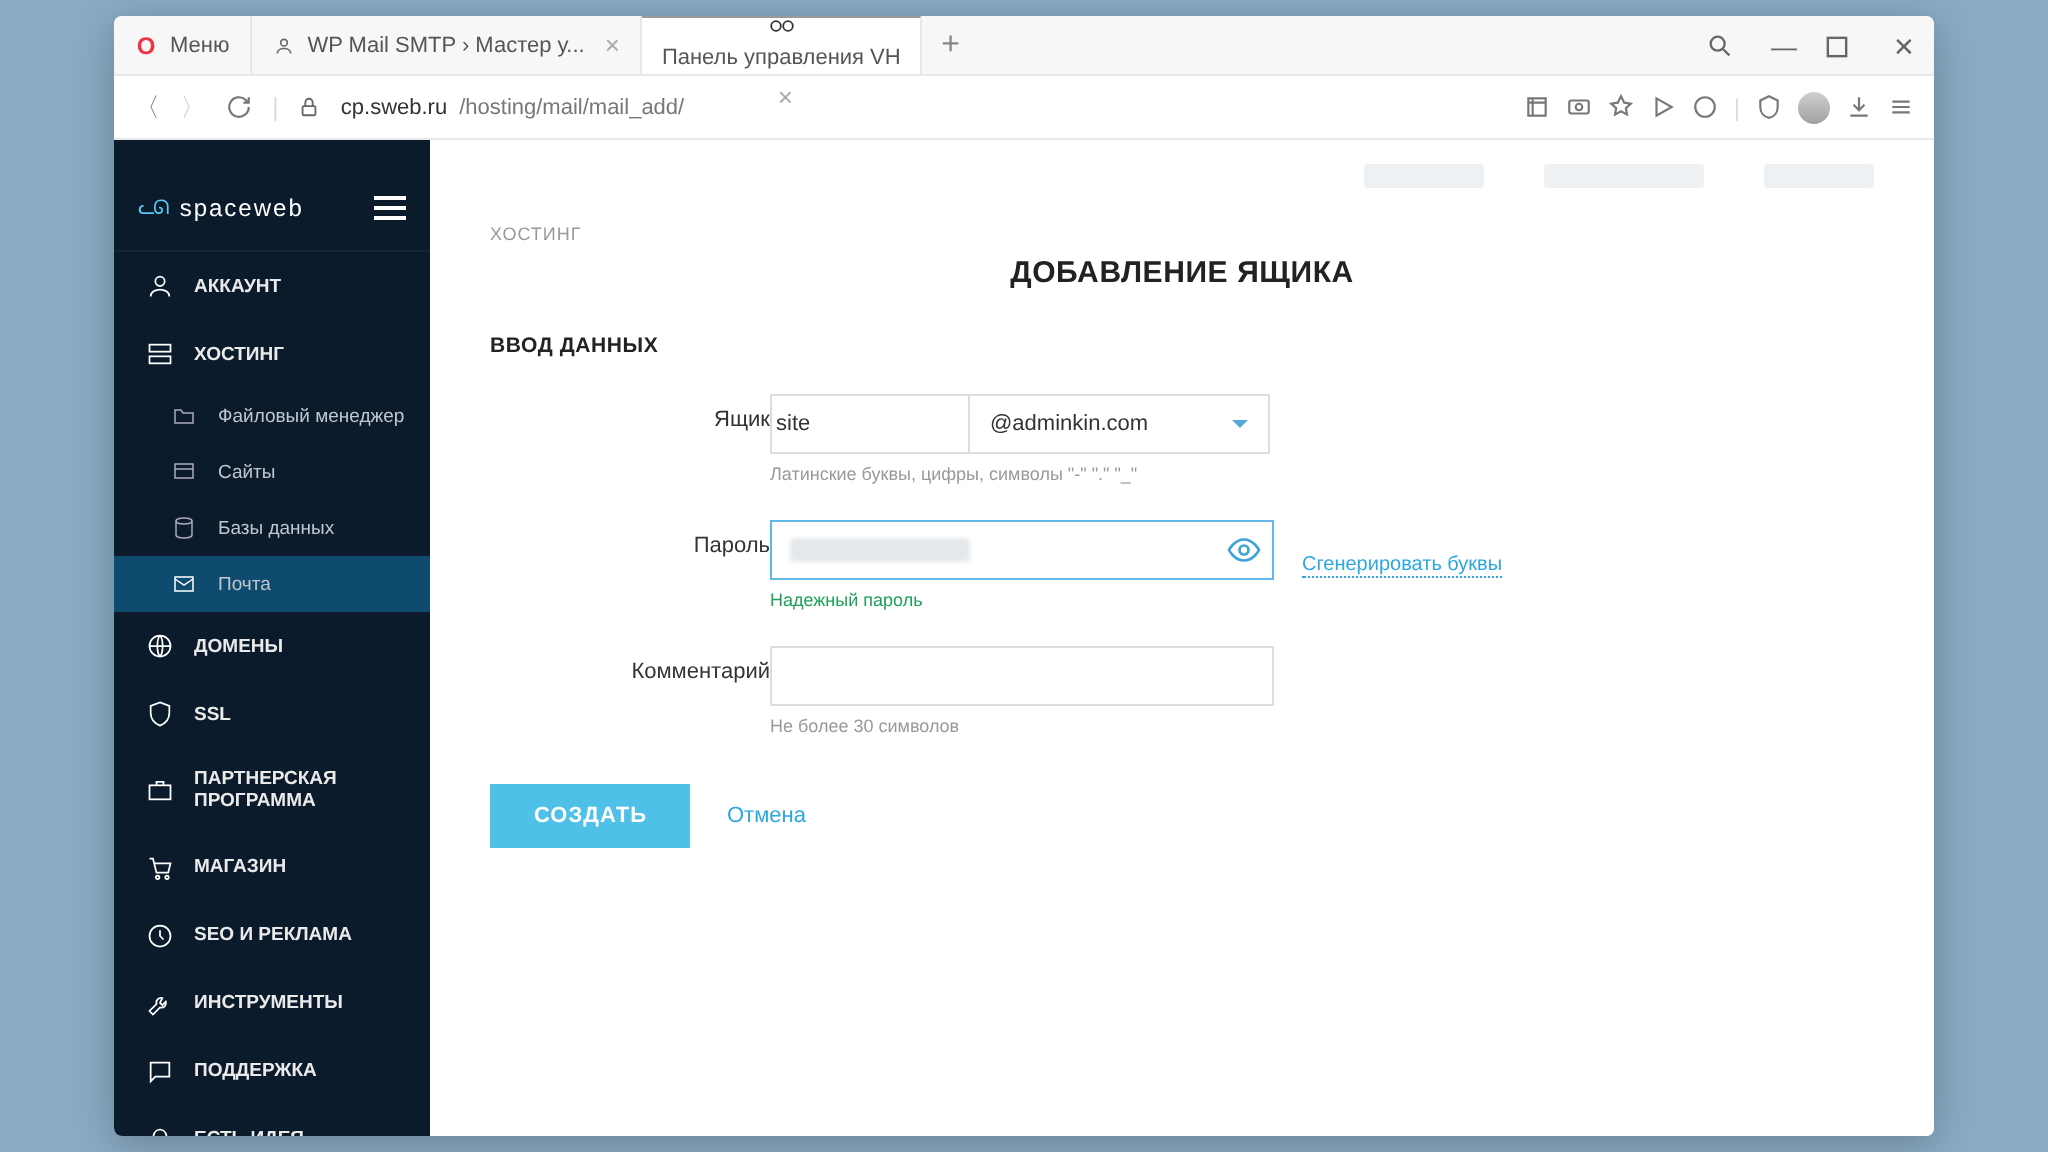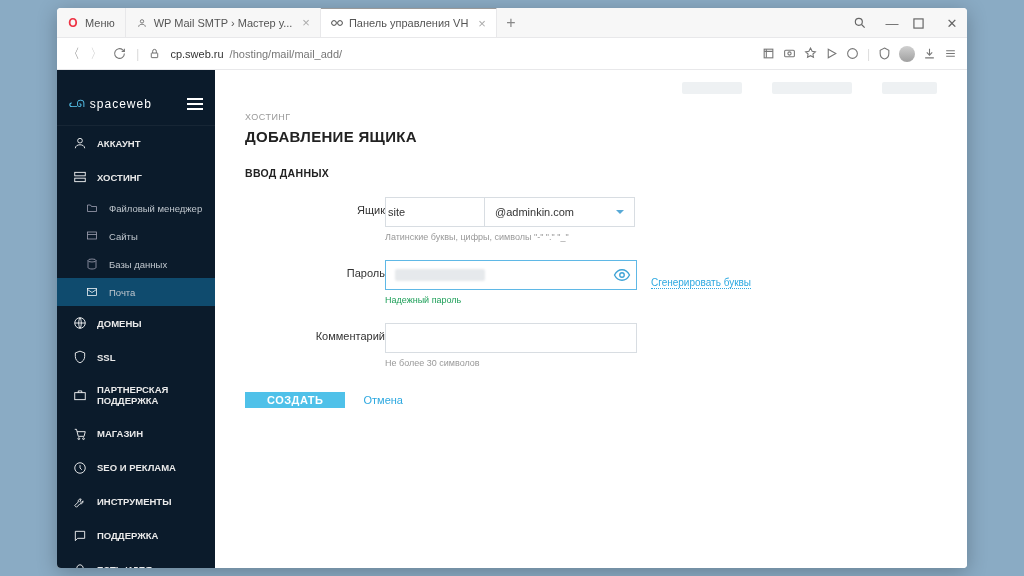--- a/index.html
+++ b/index.html
@@ -1,20 +1,20 @@
 <!DOCTYPE html>
 <html><head>
 <meta charset="utf-8">
 <style>
 * { margin: 0; padding: 0; box-sizing: border-box; font-family: Arial, sans-serif; }
 body { background: #8aabc4; display: flex; align-items: center; justify-content: center; width: 1024px; height: 576px; }
 .browser { width: 910px; height: 560px; background: #fff; border-radius: 4px; box-shadow: 0 4px 20px rgba(0,0,0,0.25); overflow: hidden; display: flex; flex-direction: column; }
 .tabbar { height: 30px; background: #f7f7f7; display: flex; align-items: center; border-bottom: 1px solid #e8e8ea; position: relative; }
 .tab { display: flex; align-items: center; height: 30px; padding: 0 10px; font-size: 11px; color: #555; gap: 6px; border-right: 1px solid #e8e8ea; }
-.tab.active { background: #fff; border-top: 2px solid #999; margin-top:-1px; }
+.tab.active { background: #fff; border-top: 2px solid #999; margin-top:-1px;flex-direction:column; }
 .tab .ticon { width: 12px; height: 12px; display:inline-flex; align-items:center; justify-content:center; }
 .tab .close { color: #aaa; font-size: 13px; margin-left: 4px; }
 .addtab { width: 28px; height: 28px; display:flex; align-items:center; justify-content:center; color:#888; font-size:16px;}
 .wincontrols { position: absolute; right: 6px; top: 0; display: flex; gap: 12px; align-items: center; height: 30px; color: #666; font-size: 13px; }
 .wincontrols span { width: 18px; text-align: center; }
 .addrbar { height: 32px; display: flex; align-items: center; padding: 0 10px; gap: 10px; border-bottom: 1px solid #e8e8ea; }
 .navicons { display: flex; gap: 10px; color: #888; font-size: 13px; align-items:center; }
 .navicons .disabled { color: #ccc; }
 .url { flex: 1; font-size: 11px; color: #777; display:flex; align-items:center; gap:6px; }
 .url .host { color: #333; }
@@ -31,38 +31,38 @@
 .mitem { display: flex; align-items: center; padding: 10px 16px; gap: 10px; color: #eaeaea; cursor: pointer; font-weight: bold; font-size: 9.5px; }
 .mitem.sub { padding: 7px 12px 7px 28px; font-weight: normal; color: #c0c7ce; font-size: 9.5px;}
 .mitem.active { background: #0f4b6e; }
 .mitem.hosting-active { background: transparent; }
 .mitem .icon { width: 14px; height: 14px; display: inline-flex; align-items:center; justify-content:center; }
 .content { flex: 1; background: #fff; display:flex; flex-direction:column; }
 .topblur { height: 36px; display:flex; justify-content:flex-end; align-items:center; padding-right:30px; gap:30px;}
 .blurbox { height:12px; background:#eef1f3; border-radius:2px; }
 .main { padding: 6px 30px 20px 30px; }
 .crumb { font-size: 9px; color: #999; letter-spacing: 0.5px; }
-.h1 { font-size: 15px; font-weight: bold; color: #222; letter-spacing: 0.3px; margin-top: 6px; }
+.h1 { font-size: 15px; font-weight: bold; color: #222; letter-spacing: 0.3px; margin-top: 6px; text-align: center; }
 .h2 { font-size: 10.5px; font-weight: bold; color: #222; margin-top: 22px; letter-spacing: 0.3px;}
 .formrow { display: flex; margin-top: 18px; }
 .flabel { width: 140px; font-size: 11px; color: #333; padding-top: 7px; text-align: right; }
 .fctrl { flex: 0 0 auto; }
 .inline { display: flex; gap: 0; }
 .inp { border: 1px solid #d8dde2; height: 30px; padding: 0 2px; font-size: 11px; color: #333; outline: none; }
 .sel { border: 1px solid #d8dde2; border-left:none; height: 30px; padding: 0 26px 0 10px; font-size: 11px; color: #333; background: #fff; position: relative; width: 150px; display:flex; align-items:center;}
 .sel::after { content:''; position:absolute; right:10px; top:12px; border:4px solid transparent; border-top-color:#58a9d6;}
 .hint { font-size: 9px; color: #999; margin-top: 5px; }
 .hint.ok { color: #1fa05a; }
 .pwwrap { position: relative; width: 252px; }
 .pwwrap .inp { width: 100%; border: 1.5px solid #5fb8e6; padding-right: 34px; }
 .pwwrap .eye { position:absolute; right:8px; top:6px; width:16px; height:16px; }
 .genlink { color: #2ca8e0; font-size: 10px; margin-left: 14px; align-self:center; border-bottom: 1px dotted #2ca8e0; cursor:pointer;}
 .comment .inp { width: 252px; }
 .actions { margin-top: 24px; display:flex; align-items:center; gap: 18px;}
-.btn { background: #4fc1e9; color: #fff; border: none; height: 16px; padding: 0 22px; font-size: 11px; font-weight: bold; letter-spacing: 0.5px; cursor:pointer;}
+.btn { background: #4fc1e9; color: #fff; border: none; height: 32px; padding: 0 22px; font-size: 11px; font-weight: bold; letter-spacing: 0.5px; cursor:pointer;}
 .cancel { color: #2ca8e0; font-size: 11px; cursor:pointer; }
 .tab .omenu { color:#e34; font-weight:bold; font-size:12px;}
 .blurtext { height: 12px; width: 90px; background: #e6e9ec; border-radius: 2px; filter: blur(1px); }
 svg { display:block; }
 </style>
 </head>
 <body>
 
 <div class="browser">
   <div class="tabbar">
@@ -262,21 +262,21 @@
             </span>
           <span>SSL</span>
         </div>
         <div class="mitem">
           <span class="icon">
               <svg width="14" height="14" viewBox="0 0 24 24" fill="none" stroke="#fff" stroke-width="1.5">
                 <rect x="3" y="8" width="18" height="12"></rect>
                 <path d="M9 8V5h6v3"></path>
               </svg>
             </span>
-          <span style="line-height:1.2;">ПАРТНЕРСКАЯ ПОДДЕРЖКА</span>
+          <span style="line-height:1.2;">ПАРТНЕРСКАЯ ПРОГРАММА</span>
         </div>
         <div class="mitem">
           <span class="icon">
               <svg width="14" height="14" viewBox="0 0 24 24" fill="none" stroke="#fff" stroke-width="1.5">
                 <path d="M3 4h3l3 12h10l2-8H7"></path>
                 <circle cx="10" cy="20" r="1.5"></circle>
                 <circle cx="18" cy="20" r="1.5"></circle>
               </svg>
             </span>
           <span>МАГАЗИН</span>

